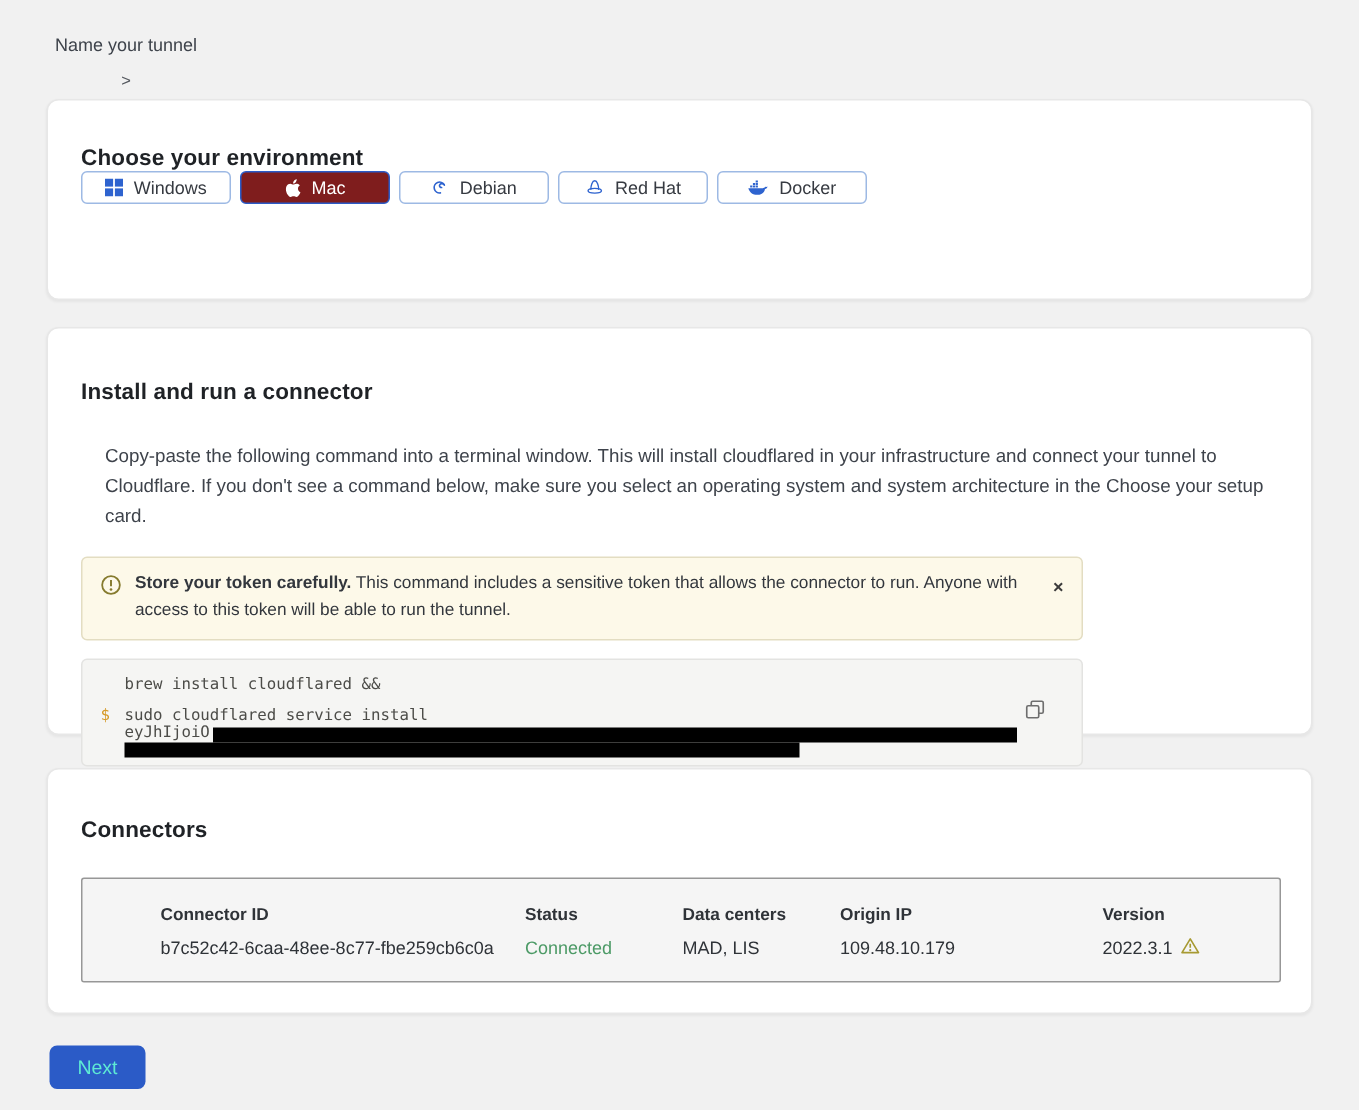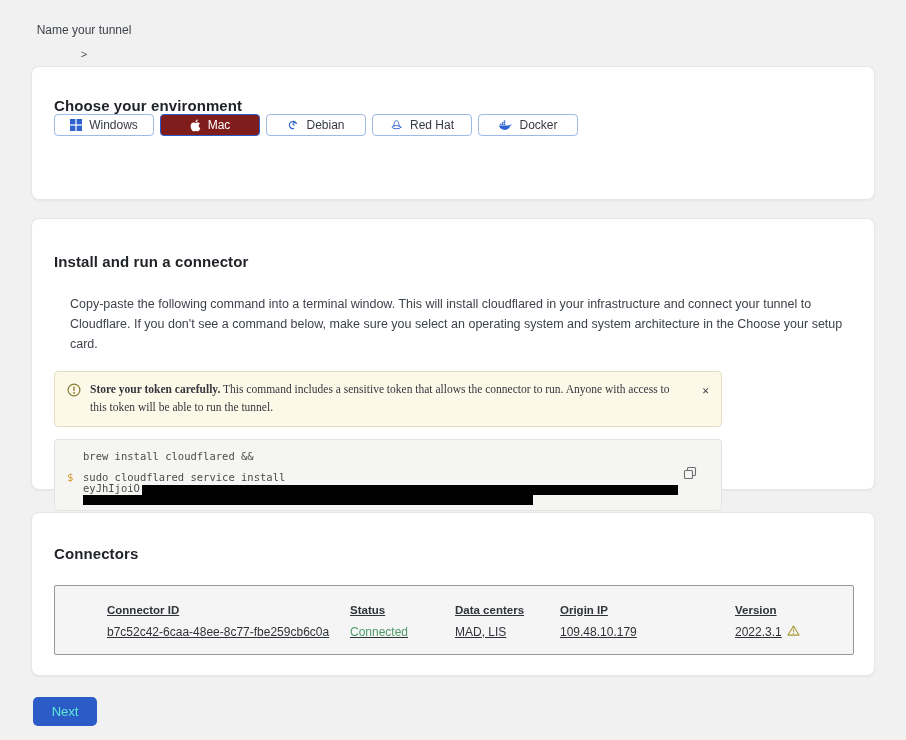--- a/index.html
+++ b/index.html
@@ -27,42 +27,42 @@
   .os-btn { width:100px; height:22px; display:flex; align-items:center; justify-content:center; gap:7px;
     background:#fff; border:1px solid #9db9e4; border-radius:4px; font-size:12px; color:#363a41;
     font-family:inherit; cursor:pointer; padding:0; }
   .os-btn.selected { background:#7f1d1d; border-color:#2b5bc7; color:#fff; }
   .os-ic { display:inline-flex; align-items:center; }
 
   
   .card-install { top:218px; height:272px; padding:34px 22px 0; }
   .install-desc { margin:24px 16px 0; font-size:12.5px; line-height:1.6; color:#3e434b; width:794px; }
   .alert { margin-top:17px; width:668px; background:#fdf9e9; border:1px solid #e3ddc2; border-radius:4px;
-    display:flex; align-items:flex-start; gap:9px; padding:9px 34px 9px 12px; position:relative;font-family:Liberation Serif, serif; }
+    display:flex; align-items:flex-start; gap:9px; padding:9px 34px 9px 12px; position:relative; }
   .alert-icon { flex:none; margin-top:2px; }
   .alert-text { font-size:11.5px; line-height:1.55; color:#33373d; }
   .alert-title { font-weight:bold; }
   .alert-close { position:absolute; right:12px; top:13px; background:none; border:none; padding:0; line-height:1;
     font-size:12px; font-weight:bold; color:#3c3c3c; cursor:pointer; font-family:inherit; }
 
   .codeblock { margin-top:12px; width:668px; height:72px; background:#f5f5f3; border:1px solid #e3e3e1; border-radius:4px;
     font-family:"DejaVu Sans Mono", monospace; font-size:10.5px; color:#4c4c48; padding:10px 14px 0 28px; position:relative; }
   .code-line1 { margin-bottom:10px; white-space:pre; }
   .code-prompt { position:absolute; left:12px; top:31px; color:#d69a28; }
   .code-body { line-height:11.5px; white-space:pre; }
   .bar { display:inline-block; background:#000; height:10px; vertical-align:bottom; }
   .bar1 { width:536px; margin-left:2px; }
   .bar2 { display:block; width:450px; }
   .copy-btn { position:absolute; right:24px; top:26px; background:none; border:none; padding:0; cursor:pointer; }
 
   
   .card-connectors { top:512px; height:164px; padding:32px 22px 0; }
   .conn-table { margin-top:23px; width:800px; height:70px; background:#f5f5f5; border:1px solid #979797; border-radius:2px;
     padding:18px 0 0 52px; font-size:11.5px; }
-  .t-row { display:flex; align-items:flex-start;text-decoration:underline; }
+  .t-row { display:flex; align-items:flex-start; }
   .t-head { font-weight:bold; color:#2f3338; }
   .t-vals { margin-top:9px; font-size:12px; color:#2f3338; }
   .c1{width:243px;} .c2{width:105px;} .c3{width:105px;} .c4{width:175px;} .c5{flex:1;}
   .status-connected { color:#4c9a66; }
   .version-cell { display:flex; gap:5px; align-items:center; }
 
   .next-btn { position:absolute; left:33px; top:697px; width:64px; height:29px; background:#2b5bc7; color:#5eead4;
     border:none; border-radius:5px; font-size:13px; font-family:inherit; cursor:pointer; }
 </style>
 </head>

